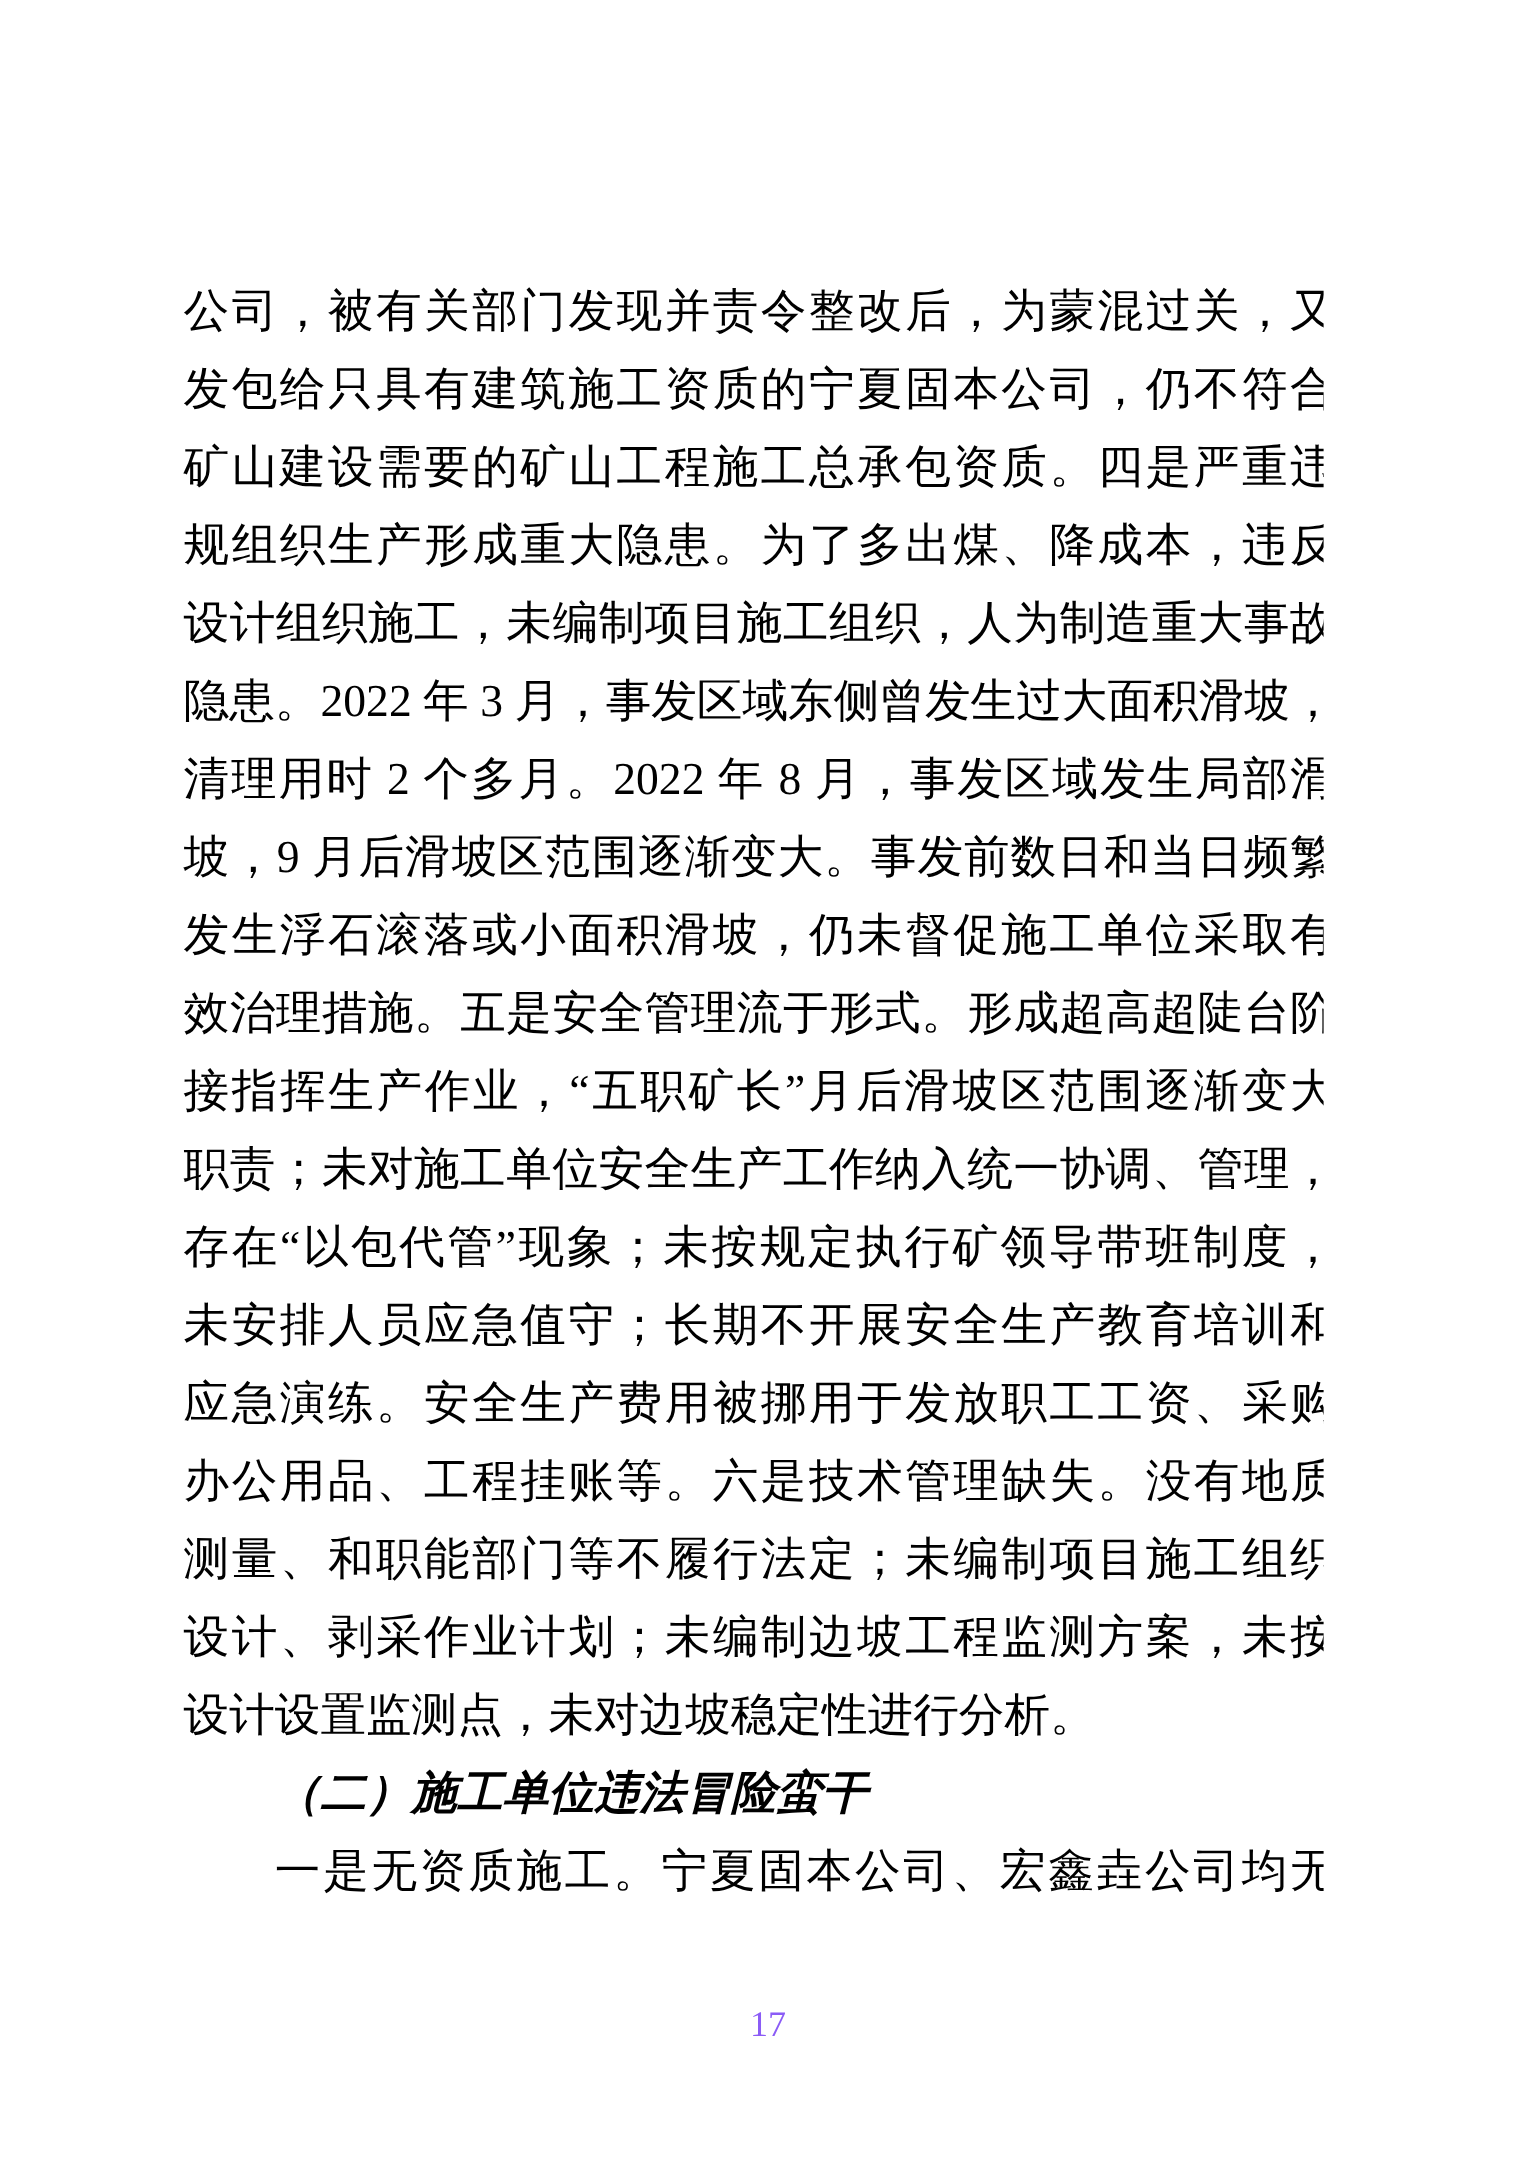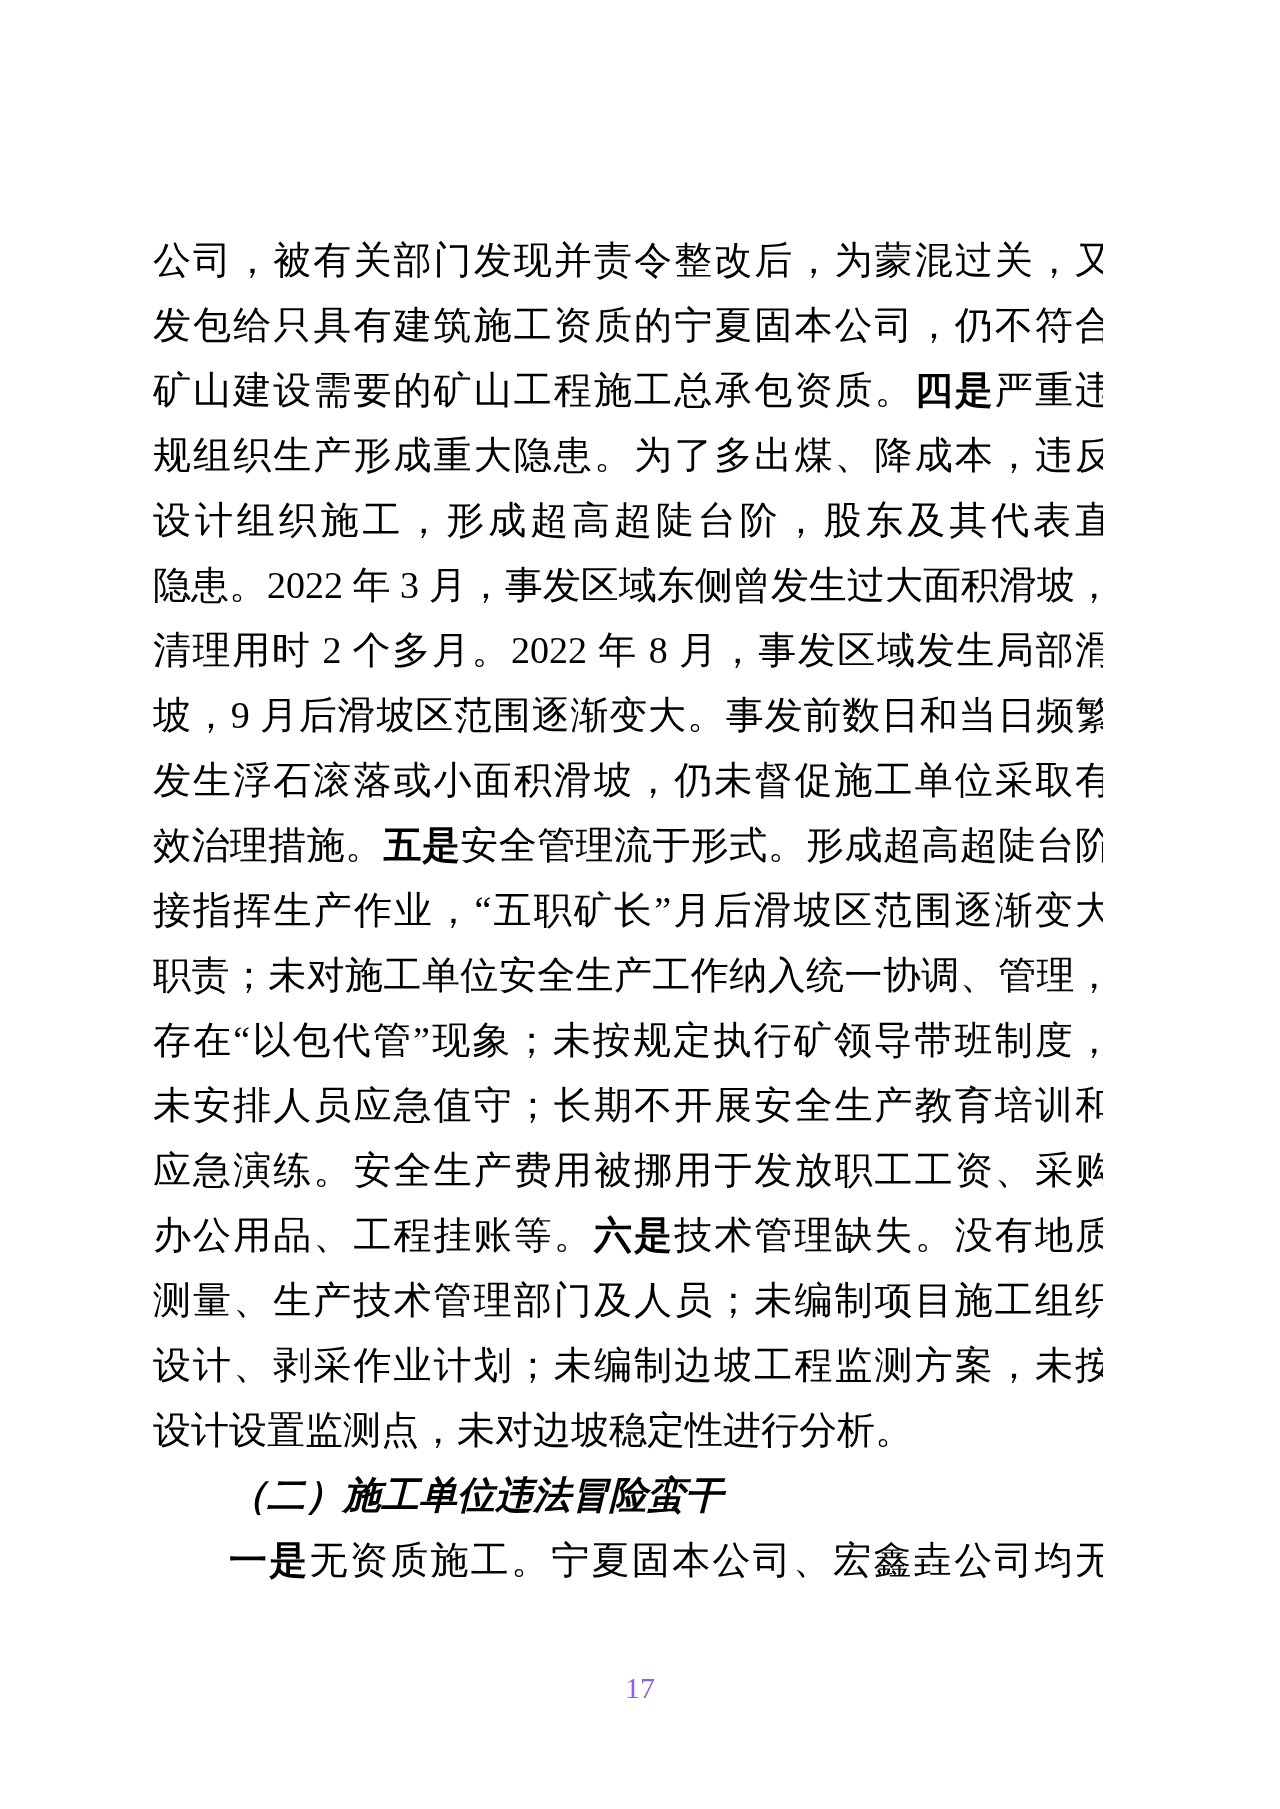--- a/index.html
+++ b/index.html
@@ -40,21 +40,21 @@
   .line.indent {
     text-indent: 76px;
   }
   .line.heading {
     text-align: left;
     text-align-last: left;
     font-weight: bold;
     font-style: italic;
   }
   .seg-bold {
-    font-weight: bold;
+    font-weight: normal;
     font-family: "Liberation Sans", sans-serif;
     margin-top: 20px;
   }
   .page-number {
     position: absolute;
     left: 0;
     top: 1668px;
     width: 1280px;
     text-align: center;
     font-size: 30px;
@@ -64,32 +64,32 @@
 </style>
 </head>
 <body>
 
 <div class="page">
   <main class="text-block">
     <p class="line"><span>公司，被有关部门发现并责令整改后，为蒙混过关，又</span></p>
     <p class="line"><span>发包给只具有建筑施工资质的宁夏固本公司，仍不符合</span></p>
     <p class="line"><span>矿山建设需要的矿山工程施工总承包资质。</span><span class="seg-bold">四是</span><span>严重违</span></p>
     <p class="line"><span>规组织生产形成重大隐患。为了多出煤、降成本，违反</span></p>
-    <p class="line"><span>设计组织施工，形成超高超陡台阶，股东及其代表直</span></p>
+    <p class="line"><span>设计组织施工，未编制项目施工组织，人为制造重大事故</span></p>
     <p class="line"><span>隐患。2022 年 3 月，事发区域东侧曾发生过大面积滑坡，</span></p>
     <p class="line"><span>清理用时 2 个多月。2022 年 8 月，事发区域发生局部滑</span></p>
     <p class="line"><span>坡，9 月后滑坡区范围逐渐变大。事发前数日和当日频繁</span></p>
     <p class="line"><span>发生浮石滚落或小面积滑坡，仍未督促施工单位采取有</span></p>
     <p class="line"><span>效治理措施。</span><span class="seg-bold">五是</span><span>安全管理流于形式。形成超高超陡台阶</span></p>
     <p class="line"><span>接指挥生产作业，“五职矿长”月后滑坡区范围逐渐变大</span></p>
     <p class="line"><span>职责；未对施工单位安全生产工作纳入统一协调、管理，</span></p>
     <p class="line"><span>存在“以包代管”现象；未按规定执行矿领导带班制度，</span></p>
     <p class="line"><span>未安排人员应急值守；长期不开展安全生产教育培训和</span></p>
     <p class="line"><span>应急演练。安全生产费用被挪用于发放职工工资、采购</span></p>
     <p class="line"><span>办公用品、工程挂账等。</span><span class="seg-bold">六是</span><span>技术管理缺失。没有地质</span></p>
-    <p class="line"><span>测量、生产技术管理部门及人员；未编制项目施工组织</span></p>
+    <p class="line"><span>测量、和职能部门等不履行法定；未编制项目施工组织</span></p>
     <p class="line"><span>设计、剥采作业计划；未编制边坡工程监测方案，未按</span></p>
     <p class="line para-end"><span>设计设置监测点，未对边坡稳定性进行分析。</span></p>
     <p class="line heading indent"><span>（二）施工单位违法冒险蛮干</span></p>
     <p class="line indent"><span class="seg-bold">一是</span><span>无资质施工。宁夏固本公司、宏鑫垚公司均无</span></p>
   </main>
   <div class="page-number">17</div>
 </div>
 
 </body></html>

